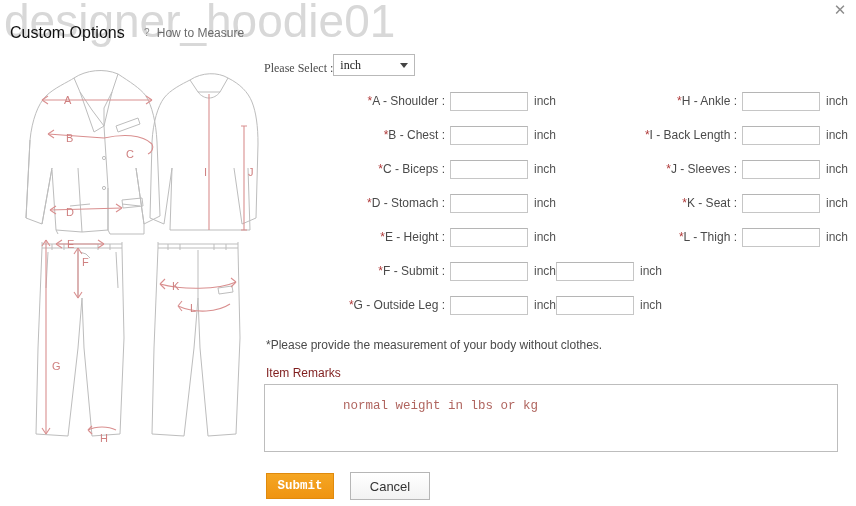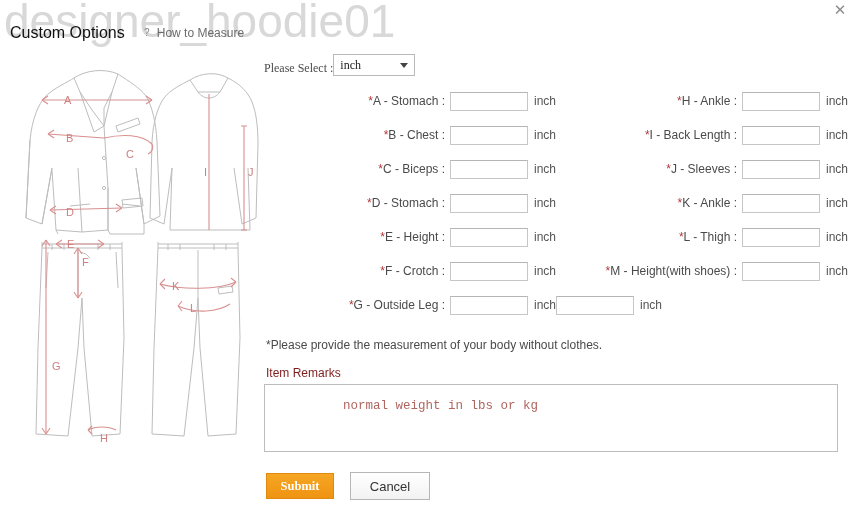--- a/index.html
+++ b/index.html
@@ -212,21 +212,21 @@
   }
   .btn-submit {
     width: 68px;
     height: 26px;
     background: linear-gradient(#f5a623, #ef9412);
     border: 1px solid #e08a0d;
     color: #ffffff;
     font-size: 12.5px;
     font-weight: bold;
     cursor: pointer;
-    font-family: Liberation Serif, serif;
+    font-family: Liberation Mono, monospace;
   }
   .btn-cancel {
     width: 80px;
     height: 28px;
     background: linear-gradient(#ffffff, #f2f2f2);
     border: 1px solid #b6b6b6;
     color: #333333;
     font-size: 13px;
     cursor: pointer;
     font-family: "Liberation Sans", sans-serif;
@@ -366,21 +366,21 @@
       <span class="select-label">Please Select :</span>
       <div class="unit-select">
         <span>inch</span>
         <span class="caret"></span>
       </div>
     </div>
 
     <div class="fields">
       <div class="col">
         <div class="field-row">
-          <span class="field-label"><span class="req">*</span><span>A - Stomach :</span></span>
+          <span class="field-label"><span class="req">*</span><span>A - Shoulder :</span></span>
           <input class="field-input" type="text" value="" style="">
           <span class="field-unit">inch</span>
         </div>
         <div class="field-row">
           <span class="field-label"><span class="req">*</span><span>B - Chest :</span></span>
           <input class="field-input" type="text" value="" style="">
           <span class="field-unit">inch</span>
         </div>
         <div class="field-row">
           <span class="field-label"><span class="req">*</span><span>C - Biceps :</span></span>
@@ -391,21 +391,21 @@
           <span class="field-label"><span class="req">*</span><span>D - Stomach :</span></span>
           <input class="field-input" type="text" value="" style="">
           <span class="field-unit">inch</span>
         </div>
         <div class="field-row">
           <span class="field-label"><span class="req">*</span><span>E - Height :</span></span>
           <input class="field-input" type="text" value="" style="">
           <span class="field-unit">inch</span>
         </div>
         <div class="field-row">
-          <span class="field-label"><span class="req">*</span><span>F - Crotch :</span></span>
+          <span class="field-label"><span class="req">*</span><span>F - Submit :</span></span>
           <input class="field-input" type="text" value="" style="">
           <span class="field-unit">inch</span>
         </div>
         <div class="field-row">
           <span class="field-label"><span class="req">*</span><span>G - Outside Leg :</span></span>
           <input class="field-input" type="text" value="" style="">
           <span class="field-unit">inch</span>
         </div>
       </div>
 
@@ -419,31 +419,30 @@
           <span class="field-label"><span class="req">*</span><span>I - Back Length :</span></span>
           <input class="field-input" type="text" value="" style="">
           <span class="field-unit">inch</span>
         </div>
         <div class="field-row">
           <span class="field-label"><span class="req">*</span><span>J - Sleeves :</span></span>
           <input class="field-input" type="text" value="" style="">
           <span class="field-unit">inch</span>
         </div>
         <div class="field-row">
-          <span class="field-label"><span class="req">*</span><span>K - Ankle :</span></span>
+          <span class="field-label"><span class="req">*</span><span>K - Seat :</span></span>
           <input class="field-input" type="text" value="" style="">
           <span class="field-unit">inch</span>
         </div>
         <div class="field-row">
           <span class="field-label"><span class="req">*</span><span>L - Thigh :</span></span>
           <input class="field-input" type="text" value="" style="">
           <span class="field-unit">inch</span>
         </div>
         <div class="field-row">
-          <span class="field-label"><span class="req">*</span><span>M - Height(with shoes) :</span></span>
           <input class="field-input" type="text" value="" style="">
           <span class="field-unit">inch</span>
         </div>
         <div class="field-row">
           <input class="field-input" type="text" value="" style="">
           <span class="field-unit">inch</span>
         </div>
       </div>
     </div>
 

